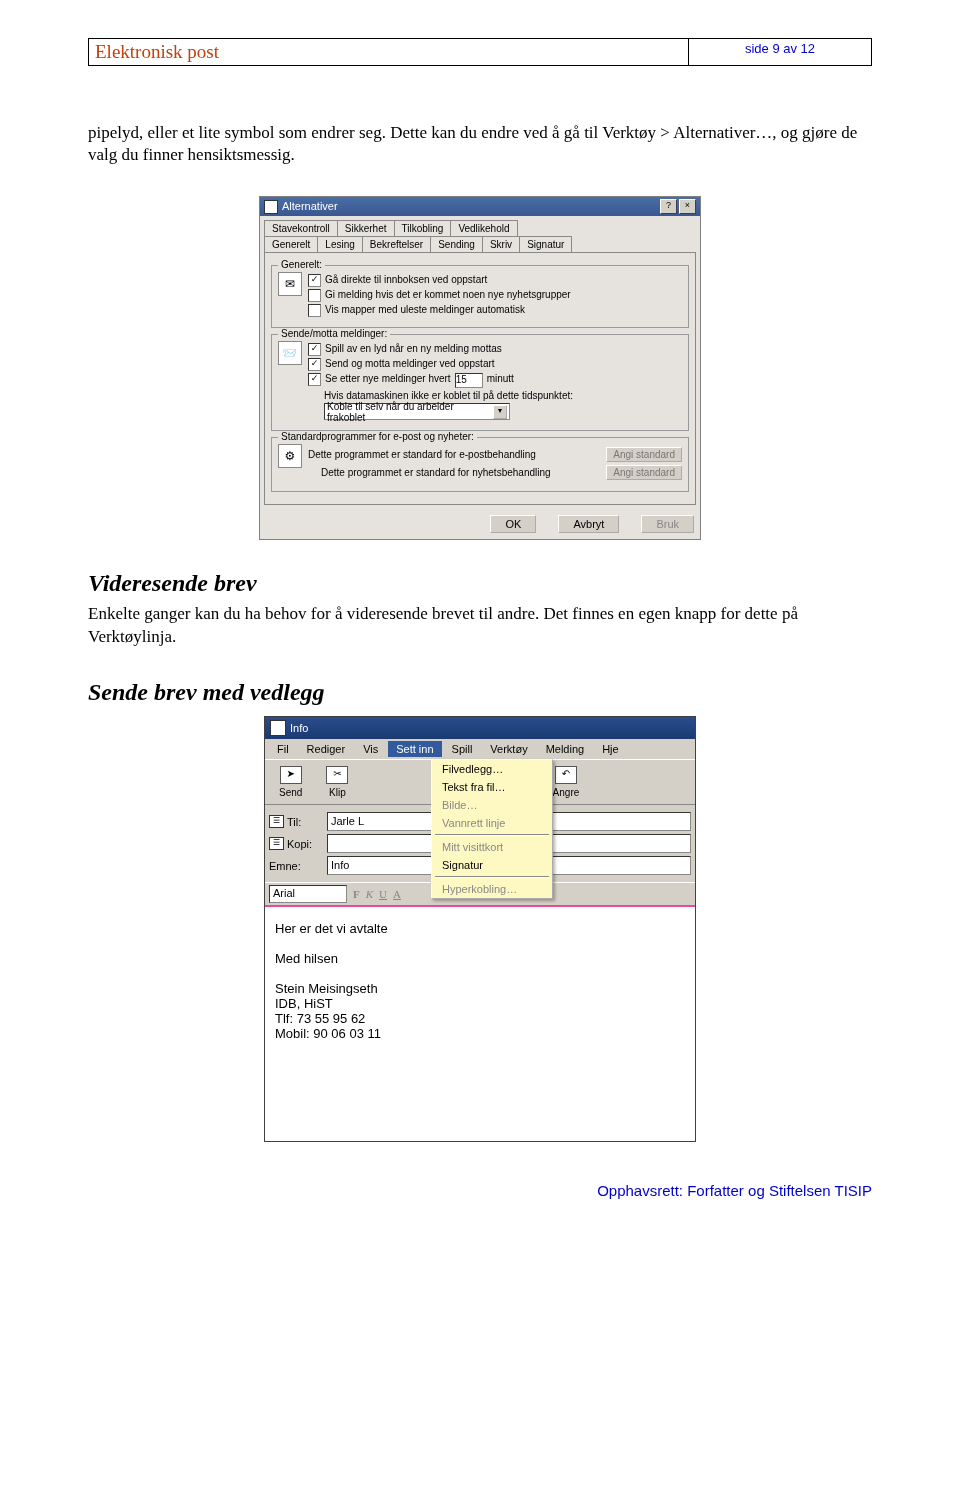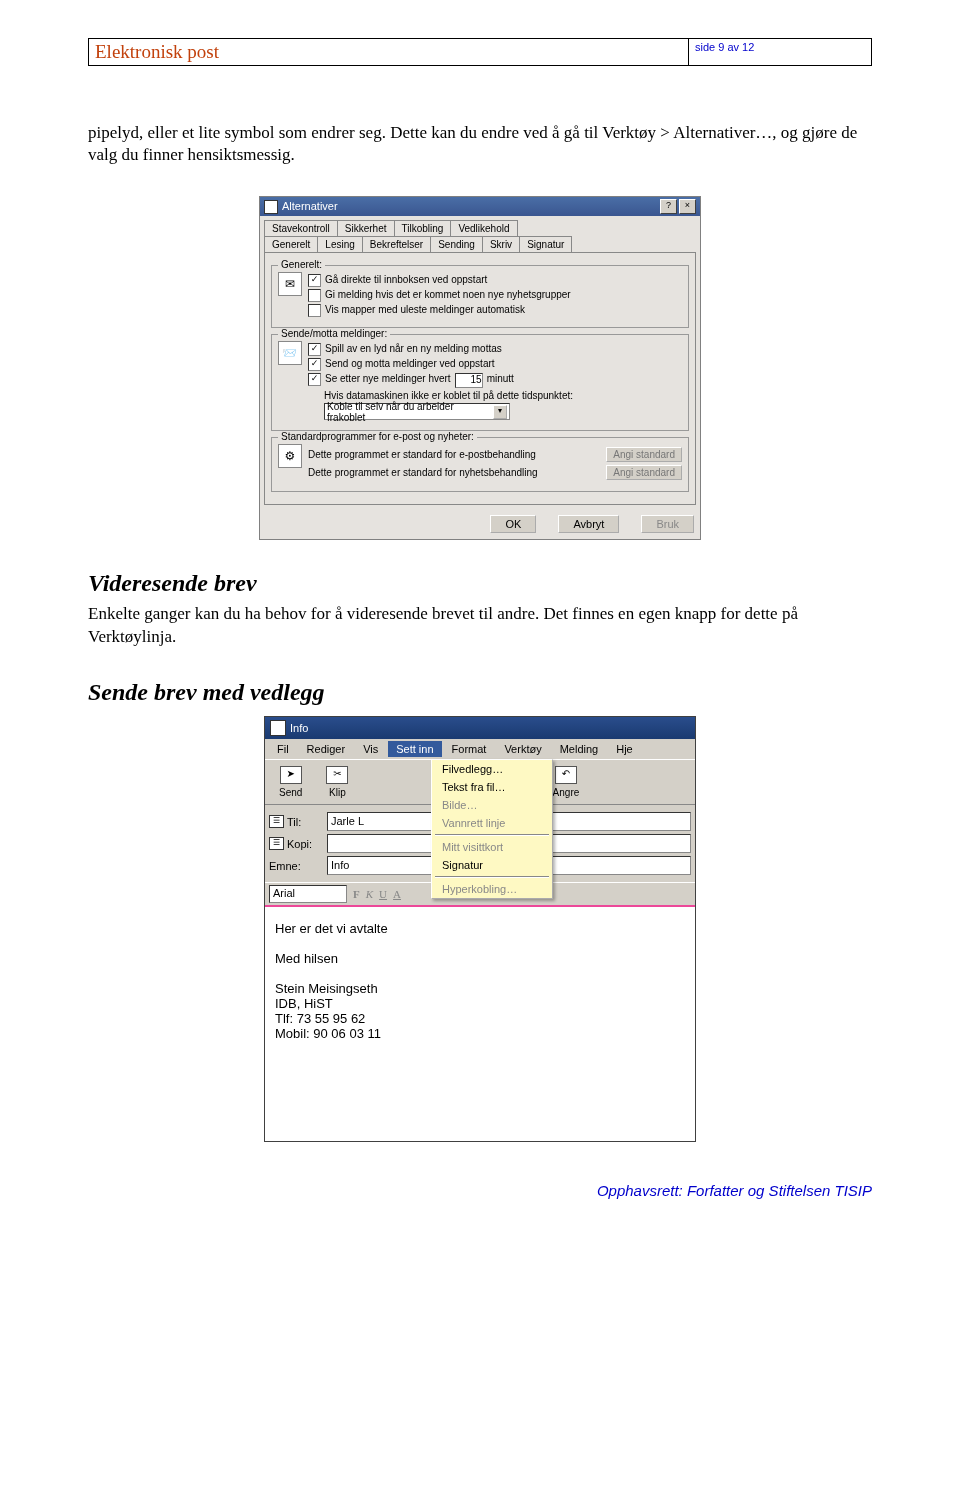--- a/index.html
+++ b/index.html
@@ -1,41 +1,41 @@
 <!DOCTYPE html>
 <html><head>
 <meta charset="utf-8">
 <style>
 body{margin:0;font-family:"Times New Roman",serif;font-size:16px;color:#000;background:#fff;width:960px}
 .page{padding:0 88px 0 88px}
 .hdr{display:flex;border:1px solid #000;margin-top:38px}
 .hdr-l{flex:1;padding:2px 6px;color:#c2410c;font-family:Liberation Serif, serif;font-size:19px}
-.hdr-r{width:170px;border-left:1px solid #000;padding:2px 6px;text-align:left;color:#0000cc;font-family:Arial,sans-serif;font-size:11px}
+.hdr-r{width:170px;border-left:1px solid #000;padding:2px 6px;text-align:center;color:#0000cc;font-family:Arial,sans-serif;font-size:13px}
 .body-text{font-size:17px;line-height:1.3;margin:56px 0 30px 0}
 .h2{font-size:24px;font-style:italic;margin:30px 0 6px 0}
 .para{font-size:17px;line-height:1.35;margin:0 0 12px 0}
-.footer{color:#0000cc;font-style:italic;text-align:right;font-family:Arial,sans-serif;font-size:15px;margin-top:40px;padding-right:0}
+.footer{color:#0000cc;text-align:right;font-family:Arial,sans-serif;font-size:15px;margin-top:40px;padding-right:0}
 .dlg-wrap{display:flex;justify-content:center;margin:10px 0 28px 0}
 .dlg{width:440px;background:#e6e3df;border:1px solid #808080;font-family:Tahoma,Arial,sans-serif;font-size:10px;color:#000}
 .dlg-title{background:linear-gradient(#4a6ea6,#3a5690);color:#fff;padding:2px 4px;font-size:11px;display:flex;align-items:center;justify-content:space-between}
 .title-icons{display:flex;gap:2px}
 .title-btn{width:15px;height:13px;background:#d4d0c8;border:1px solid #fff;border-right-color:#404040;border-bottom-color:#404040;font-size:9px;line-height:10px;text-align:center;color:#000}
 .tabs{display:flex;padding:4px 4px 0 4px}
 .tab{padding:2px 7px;background:#e6e3df;border:1px solid #888;border-bottom:none;font-size:10px;margin-right:-1px;position:relative}
 .tab.active{background:#e6e3df;z-index:2}
 .tabrow2{display:flex;padding:0 4px}
 .tabbody{margin:0 4px 4px 4px;border:1px solid #888;background:#e6e3df;padding:6px}
 .grp{border:1px solid #999;margin:6px 0;padding:6px 6px 8px 6px;position:relative}
 .grp-lbl{position:absolute;top:-7px;left:6px;background:#e6e3df;padding:0 3px;font-size:10px}
 .icon-left{display:flex;gap:6px}
 .icon-sq{width:22px;height:22px;background:#fff;border:1px solid #888;flex:none;display:flex;align-items:center;justify-content:center;font-size:12px}
 .opts{flex:1}
 .opt{display:flex;align-items:flex-start;gap:4px;margin:2px 0;font-size:10px}
 .cb{width:11px;height:11px;background:#fff;border:1px inset #888;flex:none;text-align:center;line-height:9px;font-size:9px}
-.numbox{width:26px;height:13px;background:#fff;border:1px inset #888;text-align:right;font-size:10px;line-height:12px;display:inline-block}
+.numbox{width:26px;height:13px;background:#fff;border:1px inset #888;text-align:left;font-size:10px;line-height:12px;display:inline-block}
 .drop{width:180px;height:15px;background:#fff;border:1px inset #888;font-size:10px;padding:0 2px;display:flex;align-items:center;justify-content:space-between}
 .drop-arr{width:12px;height:12px;background:#d4d0c8;border:1px outset #fff;text-align:center;line-height:10px;font-size:8px}
 .std-row{display:flex;align-items:center;gap:6px;margin:3px 0 3px 28px;font-size:10px}
 .std-btn{font-size:10px;padding:1px 6px;background:#d4d0c8;border:1px outset #fff;color:#777}
 .dlg-btns{display:flex;justify-content:flex-end;gap:22px;padding:6px}
 .btn{font-size:11px;padding:2px 14px;background:#d4d0c8;border:1px outset #fff}
 .btn.disabled{color:#888}
 
 .mailwin{width:430px;background:#d4d0c8;border:1px solid #404040;font-family:Tahoma,Arial,sans-serif;font-size:11px}
 .mail-title{background:linear-gradient(#2a4d8c,#1a3a70);color:#fff;padding:3px 5px;display:flex;align-items:center;gap:4px}
@@ -148,21 +148,21 @@
         </div>
         <div class="grp">
           <span class="grp-lbl">Standardprogrammer for e-post og nyheter:</span>
           <div class="icon-left">
             <div class="icon-sq">⚙</div>
             <div class="opts" style="flex:1">
               <div class="std-row" style="margin-left:0">
                   <span style="flex:1">Dette programmet er standard for e-postbehandling</span>
                   <span class="std-btn">Angi standard</span>
                 </div>
-              <div class="std-row" style="margin-left:0">
+              <div class="std-row" style="margin-left:13px">
                   <span style="flex:1">Dette programmet er standard for nyhetsbehandling</span>
                   <span class="std-btn">Angi standard</span>
                 </div>
             </div>
           </div>
         </div>
       </div>
       <div class="dlg-btns">
         <span class="btn">OK</span>
         <span class="btn">Avbryt</span>
@@ -180,21 +180,21 @@
     <div class="mailwin rel">
       <div class="mail-title">
         <span class="ic"></span>
         <span>Info</span>
       </div>
       <div class="menubar">
         <span class="menuitem">Fil</span>
         <span class="menuitem">Rediger</span>
         <span class="menuitem">Vis</span>
         <span class="menuitem active">Sett inn</span>
-        <span class="menuitem">Format</span>
+        <span class="menuitem">Spill</span>
         <span class="menuitem">Verktøy</span>
         <span class="menuitem">Melding</span>
         <span class="menuitem">Hje</span>
       </div>
       <div class="rel">
         <div class="toolbar">
           <div class="tbtn">
               <span class="tbtn-icon">➤</span>
               <span>Send</span>
             </div>

